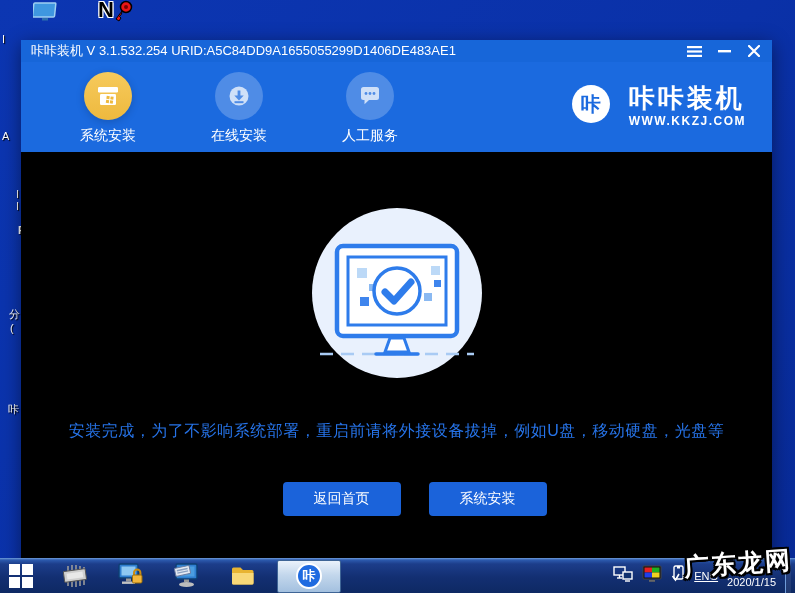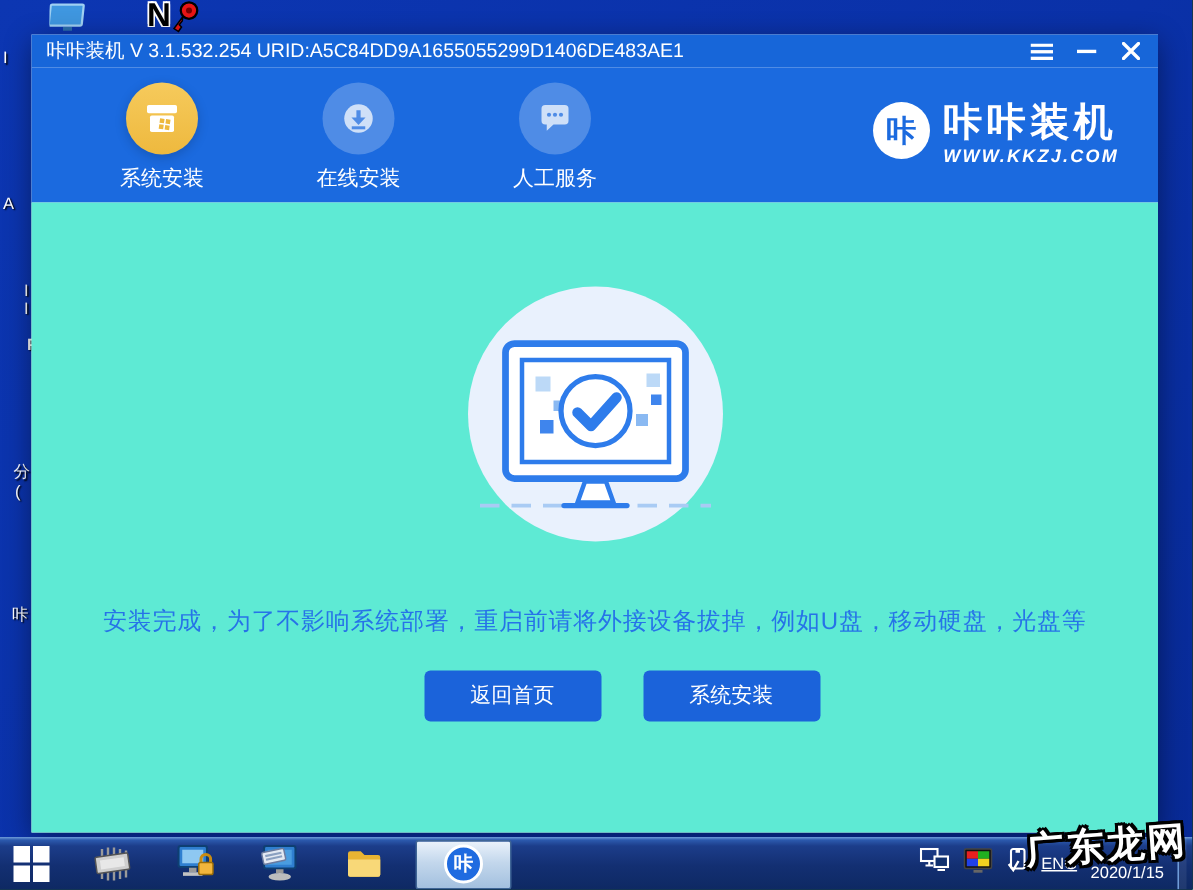--- a/index.html
+++ b/index.html
@@ -9,46 +9,46 @@
             background:linear-gradient(135deg,#0c36b2 0%,#0a31a8 55%,#082a96 100%); }
 
   
   .desk-frag { position:absolute; color:#fff; font-size:11px; text-shadow:1px 1px 1px #000; z-index:1; }
   .desk-monitor-icon { position:absolute; left:33px; top:2px; z-index:1; }
   .nkey-icon { position:absolute; left:98px; top:0; z-index:1; width:40px; height:23px; }
   .nkey-icon .nletter { position:absolute; left:0; top:-3px; font-size:22px; font-weight:bold; color:#000;
        text-shadow:-1px -1px 0 #fff,1px -1px 0 #fff,-1px 1px 0 #fff,1px 1px 0 #fff; }
 
   
-  .window { position:absolute; left:21px; top:23px; width:751px; height:532px; z-index:5;
+  .window { position:absolute; left:21px; top:40px; width:751px; height:532px; z-index:5;
             box-shadow:0 4px 18px rgba(0,0,0,.45); background:#f6f7f8; }
   .titlebar { height:22px; background:#1766d9; display:flex; align-items:center; padding:0 10px; }
   .titlebar-text { color:#fff; font-size:13px; white-space:nowrap; }
   .titlebar-controls { margin-left:auto; display:flex; align-items:center; gap:14px; }
   .tb-btn { width:16px; height:16px; display:flex; align-items:center; justify-content:center; cursor:pointer; }
 
   .navbar { height:90px; background:#1b6adf; display:flex; align-items:flex-start; padding:10px 0 0 30px; }
   .nav-item { width:58px; margin-right:45px; display:flex; flex-direction:column; align-items:center; cursor:pointer;margin-left:28px; }
   .nav-circle { width:48px; height:48px; border-radius:50%; background:#4f8ce6;
                 display:flex; align-items:center; justify-content:center; }
   .nav-item.active .nav-circle { background:linear-gradient(180deg,#f6ca5c,#eeb93e); box-shadow:0 2px 8px rgba(0,0,0,.18); }
   .nav-label { margin-top:7px; color:#fff; font-size:14px; white-space:nowrap; }
 
   .brand { margin-left:auto; margin-right:26px; display:flex; align-items:flex-start; padding-top:13px; }
   .brand-badge { width:38px; height:38px; border-radius:50%; background:#fff; display:flex; align-items:center;
                  justify-content:center; color:#1b6adf; font-weight:bold; font-size:20px; }
-  .brand-text { margin-left:9px; color:#fff; }
+  .brand-text { margin-left:19px; color:#fff; }
   .brand-title { font-size:26px; font-weight:bold; letter-spacing:3px; line-height:26px; }
-  .brand-url { font-size:12px; font-weight:bold; letter-spacing:1.5px; margin-top:3px;font-style:italic; }
-
-  .content { height:420px; display:flex; flex-direction:column; align-items:center; background:#5eead4; }
+  .brand-url { font-size:12px; font-weight:bold; letter-spacing:1.5px; margin-top:3px; }
+
+  .content { height:420px; display:flex; flex-direction:column; align-items:center; background:#000000; }
   .illus-circle { margin-top:56px; width:170px; height:170px; border-radius:50%; background:#e9f1fd;
                   display:flex; align-items:center; justify-content:center; }
   .message { margin-top:43px; color:#2673e8; font-size:16px; letter-spacing:.5px; }
-  .btn-row { margin-top:22px; display:flex; gap:28px;padding-left:36px; }
+  .btn-row { margin-top:40px; display:flex; gap:28px;padding-left:36px; }
   .btn { width:118px; height:34px; background:#1b63da; border:none; border-radius:4px; color:#fff;
          font-size:14px; font-family:inherit; cursor:pointer; display:flex; align-items:center; justify-content:center; }
 
   
   .taskbar { position:absolute; left:0; bottom:0; width:795px; height:35px; z-index:10;
              background:linear-gradient(180deg,#6f9cd9 0,#2c5aae 2px,#1c3d8a 6px,#132f72 55%,#0e2963 100%);
              display:flex; align-items:center; }
   .start-btn { width:42px; height:35px; display:flex; align-items:center; justify-content:center; cursor:pointer; }
   .win-logo { display:grid; grid-template-columns:11px 11px; grid-template-rows:11px 11px; gap:2px; }
   .win-logo span { background:#fff; }

